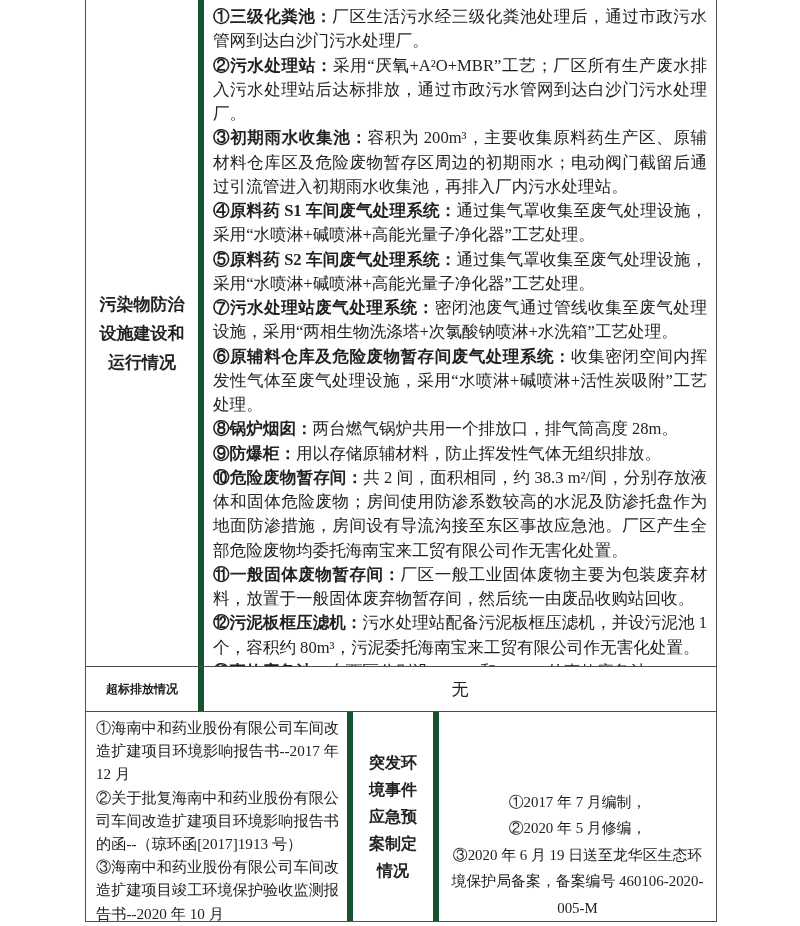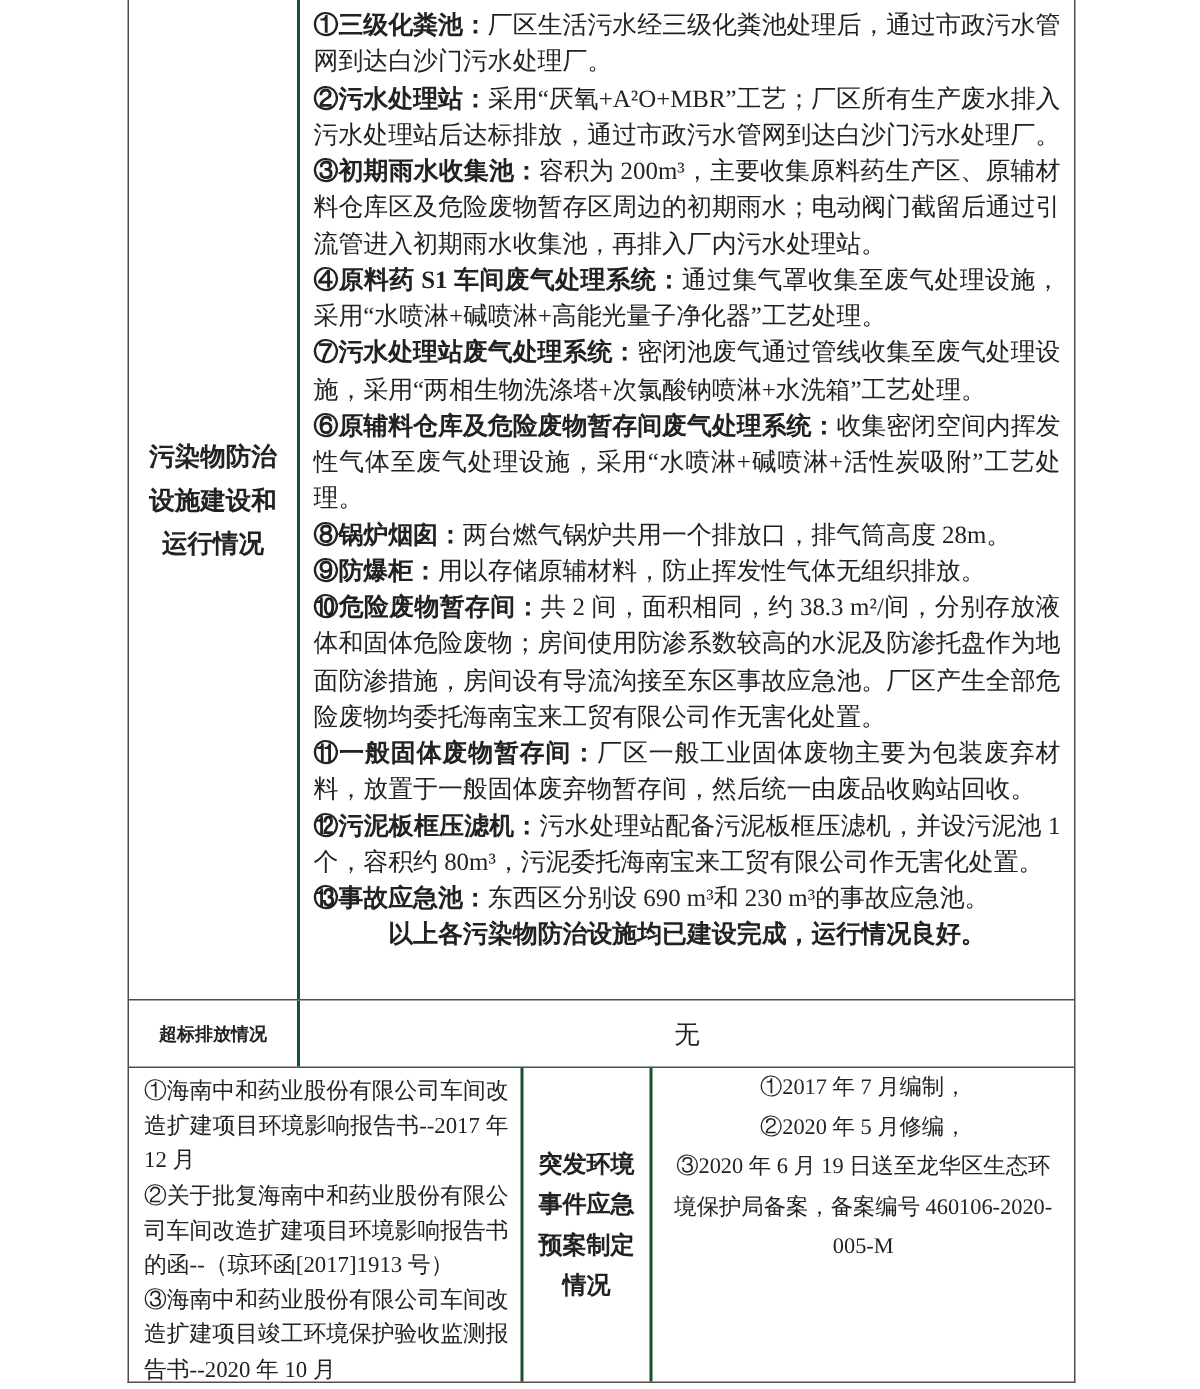--- a/index.html
+++ b/index.html
@@ -34,21 +34,21 @@
     border-top: 1px solid #4e4e4e;
   }
   .row-pollution { height: 666px; }
   .row-excess    { height: 45px; }
   .row-permits   { height: 210px; }
 
   .cell {
     box-sizing: border-box;
     overflow: hidden;
   }
-  .cell + .cell { border-left: 2px solid #14532d; }
+  .cell + .cell { border-left: 6px solid #14532d; }
 
   .label-cell {
     width: 112px;
     flex: 0 0 112px;
     display: flex;
     align-items: center;
     justify-content: center;
     text-align: center;
     font-weight: bold;
   }
@@ -112,41 +112,42 @@
     margin: 0;
     text-align: justify;
     text-justify: inter-ideograph;
   }
 
   .plan-value-cell {
     flex: 1;
     display: flex;
     flex-direction: column;
     align-items: center;
-    justify-content: flex-start;
+    justify-content: flex-end;
     text-align: center;
     font-size: 14.9px;
     line-height: 26.5px;
     padding: 0 11px;
   }
   .plan-value-cell p { margin: 0; }
 </style>
 </head>
 <body>
 
 <div class="page">
   <div class="doc-table">
 
     <div class="t-row row-pollution">
       <div class="cell label-cell label-pollution">污染物防治设施建设和运行情况</div>
       <div class="cell pollution-content">
         <p class="item"><span class="lead">①三级化粪池：</span><span>厂区生活污水经三级化粪池处理后，通过市政污水管网到达白沙门污水处理厂。</span></p>
         <p class="item"><span class="lead">②污水处理站：</span><span>采用“厌氧+A²O+MBR”工艺；厂区所有生产废水排入污水处理站后达标排放，通过市政污水管网到达白沙门污水处理厂。</span></p>
         <p class="item"><span class="lead">③初期雨水收集池：</span><span>容积为 200m³，主要收集原料药生产区、原辅材料仓库区及危险废物暂存区周边的初期雨水；电动阀门截留后通过引流管进入初期雨水收集池，再排入厂内污水处理站。</span></p>
         <p class="item"><span class="lead">④原料药 S1 车间废气处理系统：</span><span>通过集气罩收集至废气处理设施，采用“水喷淋+碱喷淋+高能光量子净化器”工艺处理。</span></p>
+        <p class="item"><span class="lead">⑤原料药 S2 车间废气处理系统：</span><span>通过集气罩收集至废气处理设施，采用“水喷淋+碱喷淋+高能光量子净化器”工艺处理。</span></p>
         <p class="item"><span class="lead">⑦污水处理站废气处理系统：</span><span>密闭池废气通过管线收集至废气处理设施，采用“两相生物洗涤塔+次氯酸钠喷淋+水洗箱”工艺处理。</span></p>
         <p class="item"><span class="lead">⑥原辅料仓库及危险废物暂存间废气处理系统：</span><span>收集密闭空间内挥发性气体至废气处理设施，采用“水喷淋+碱喷淋+活性炭吸附”工艺处理。</span></p>
         <p class="item"><span class="lead">⑧锅炉烟囱：</span><span>两台燃气锅炉共用一个排放口，排气筒高度 28m。</span></p>
         <p class="item"><span class="lead">⑨防爆柜：</span><span>用以存储原辅材料，防止挥发性气体无组织排放。</span></p>
         <p class="item"><span class="lead">⑩危险废物暂存间：</span><span>共 2 间，面积相同，约 38.3 m²/间，分别存放液体和固体危险废物；房间使用防渗系数较高的水泥及防渗托盘作为地面防渗措施，房间设有导流沟接至东区事故应急池。厂区产生全部危险废物均委托海南宝来工贸有限公司作无害化处置。</span></p>
         <p class="item"><span class="lead">⑪一般固体废物暂存间：</span><span>厂区一般工业固体废物主要为包装废弃材料，放置于一般固体废弃物暂存间，然后统一由废品收购站回收。</span></p>
         <p class="item"><span class="lead">⑫污泥板框压滤机：</span><span>污水处理站配备污泥板框压滤机，并设污泥池 1 个，容积约 80m³，污泥委托海南宝来工贸有限公司作无害化处置。</span></p>
         <p class="item"><span class="lead">⑬事故应急池：</span><span>东西区分别设 690 m³和 230 m³的事故应急池。</span></p>
         <p class="summary">以上各污染物防治设施均已建设完成，运行情况良好。</p>
       </div>

